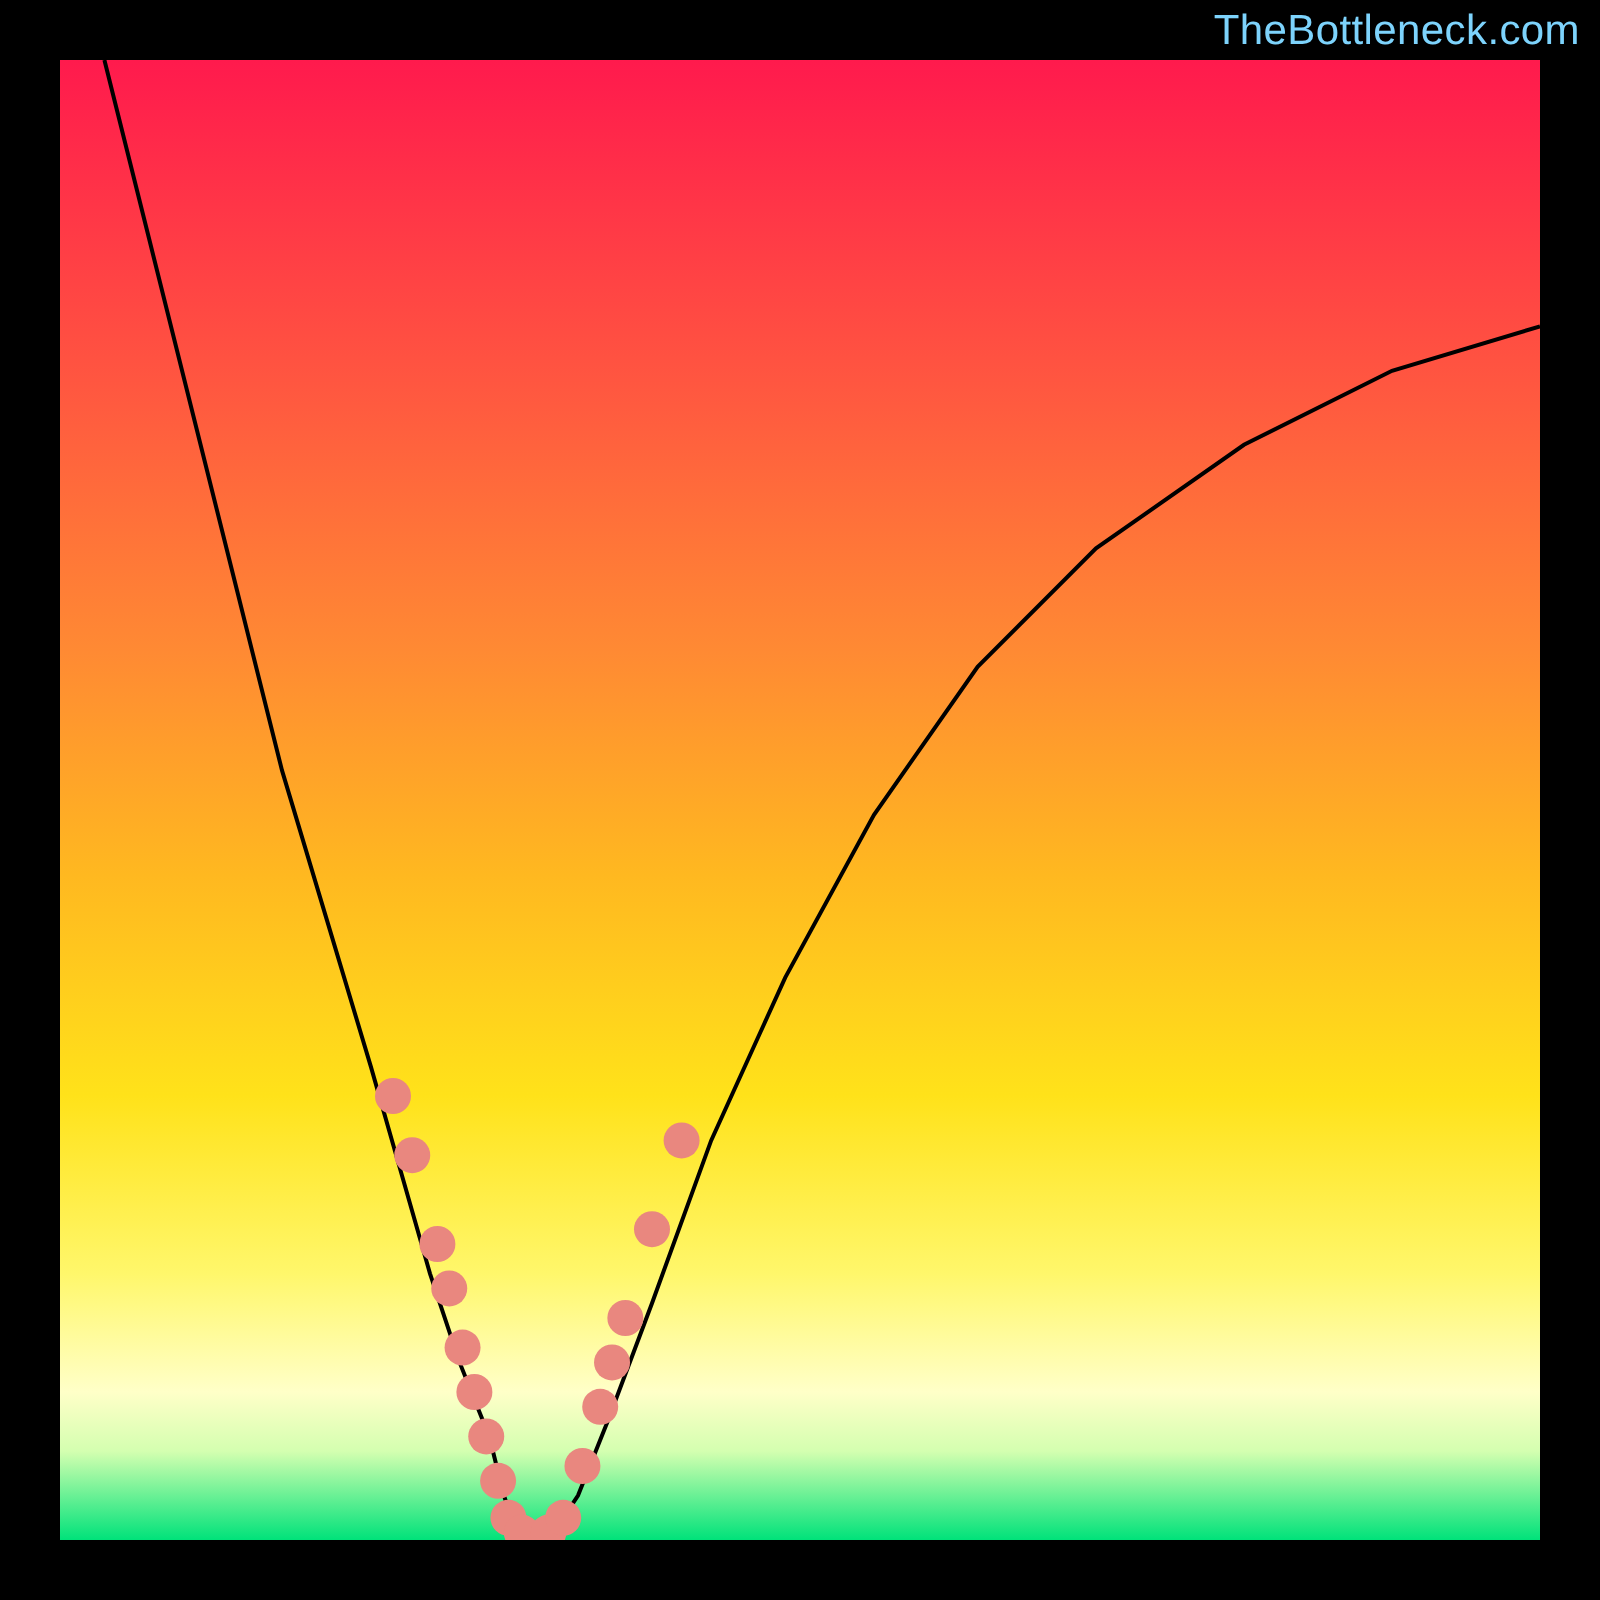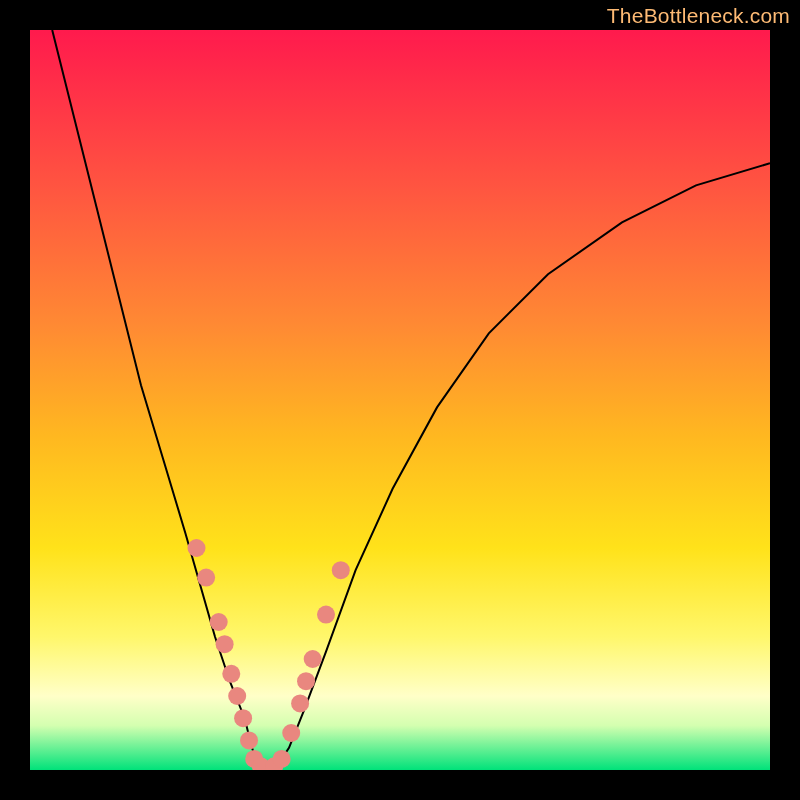--- a/index.html
+++ b/index.html
@@ -43,21 +43,21 @@
     );
   }
   .svg-layer {
     position: absolute;
     inset: 0;
   }
   .watermark {
     position: absolute;
     top: 4px;
     right: 10px;
-    color: #fdba74;
+    color: #7dd3fc;
     font-size: 21px;
     letter-spacing: 0.2px;
     font-weight: 500;
   }
 </style>
 </head>
 <body>
 
 <div class="frame">
 

